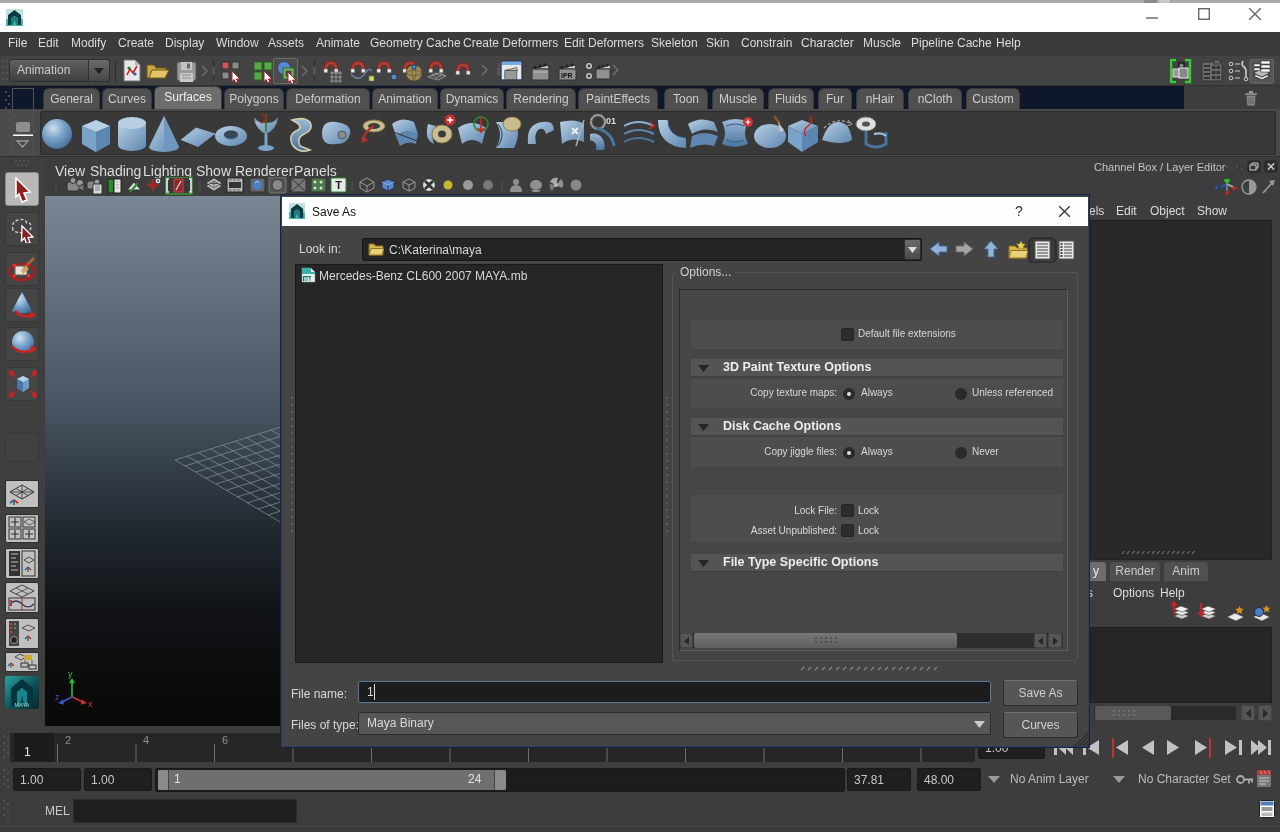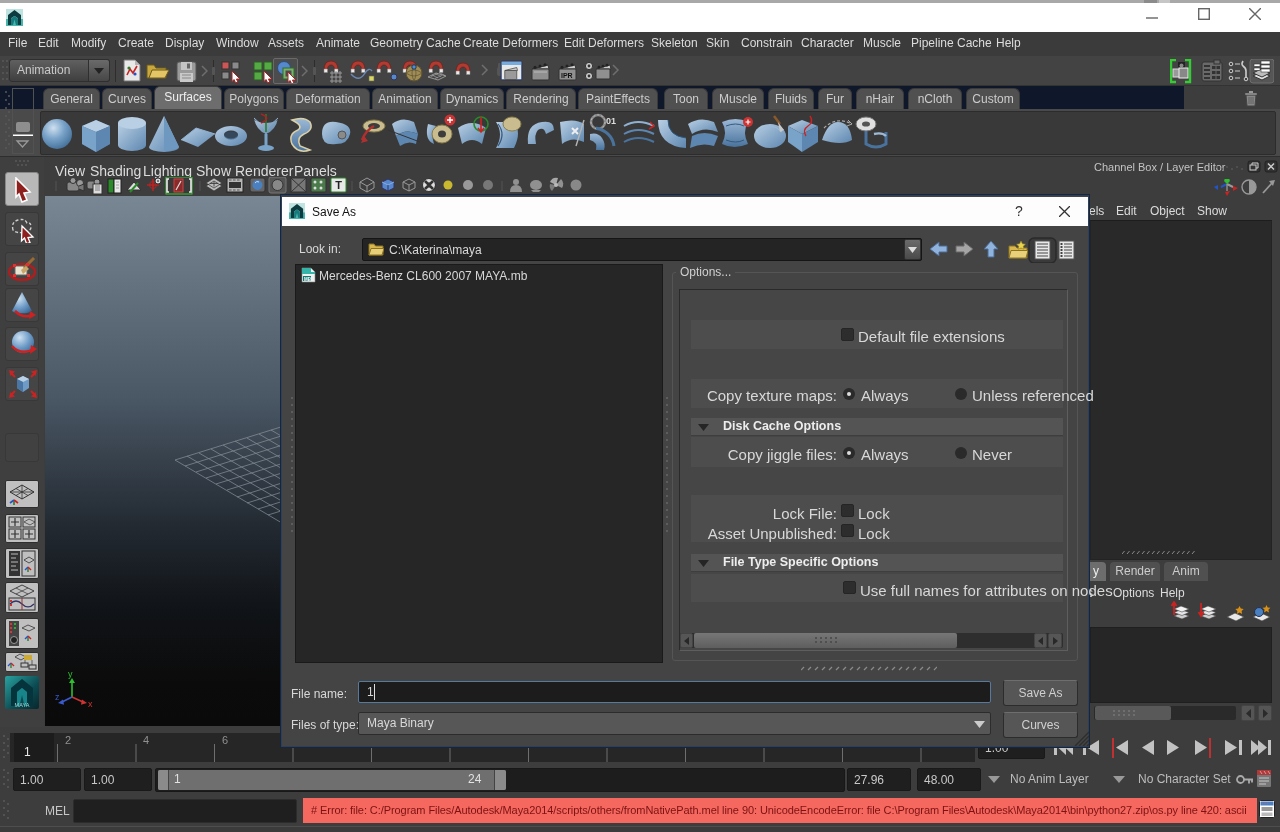--- a/index.html
+++ b/index.html
@@ -31,21 +31,21 @@
 #timeruler{position:absolute;left:10px;top:6px;width:965px;height:29px;background:#262626}
 #rangerow{left:0;top:763px;width:1280px;height:31px;background:#3d3d3d}
 .field{position:absolute;background:#1f1f1f;border:1px solid #191919;border-radius:2px;color:#c8c8c8;font-size:12px;padding:4px 0 0 6px;height:23px}
 #melrow{left:0;top:794px;width:1280px;height:32px;background:#3d3d3d}
 #botstrip{left:0;top:826px;width:1280px;height:6px;background:#3b3b3b;border-top:1px solid #4e4e4e}
 
 #dlg{left:281px;top:195px;width:808px;height:552px;background:#444;border:1px solid #2b405c;box-shadow:0 0 0 1px #1a2536}
 #dlgtitle{position:absolute;left:0;top:1px;width:806px;height:29px;background:#fdfdfd;color:#111;font-size:12px}
 .dtxt{color:#d8d8d8;font-size:12px}
 .hdr{position:absolute;left:11px;width:372px;height:18px;background:#545454;color:#ededed;font-size:12.5px;font-weight:bold;border-bottom:1px solid #3e3e3e}
-.row{position:absolute;left:11px;width:372px;background:#4d4d4d;color:#d8d8d8;font-size:15px;white-space:nowrap}
+.row{position:absolute;left:11px;width:372px;background:#4d4d4d;color:#d8d8d8;font-size:10px;white-space:nowrap}
 .cb{position:absolute;width:13px;height:13px;background:#2d2d2d;border:1px solid #252525;border-radius:2px}
 .rad{position:absolute;width:12px;height:12px;background:#2a2a2a;border-radius:50%}
 .btn{position:absolute;width:75px;height:26px;background:#565656;border:1px solid #2c2c2c;border-top-color:#6e6e6e;border-radius:3px;color:#d0d0d0;font-size:12px;text-align:center;line-height:24px}
 </style></head>
 <body>
 <div id="stage">
 
 <div class="abs" id="topstrip">
       <div class="abs" style="left:1144px;top:0;width:13px;height:3px;background:#8b8b8b"></div>
       <div class="abs" style="left:1159px;top:0;width:11px;height:3px;background:#c6c6c6"></div>
@@ -1010,21 +1010,21 @@
         </g>
       </svg>
   <div class="field" style="left:13px;top:5px;width:68px">1.00</div>
   <div class="field" style="left:84px;top:5px;width:68px">1.00</div>
   <div class="abs" style="left:155px;top:5px;width:690px;height:24px;background:#1d1d1d;border:1px solid #181818;border-radius:2px"></div>
   <div class="abs" style="left:158px;top:7px;width:348px;height:20px;background:#6f6f6f;border-radius:2px"></div>
   <div class="abs" style="left:158px;top:7px;width:11px;height:20px;background:#8b8b8b;border-radius:2px 0 0 2px;border-right:1px solid #444"></div>
   <div class="abs" style="left:494px;top:7px;width:12px;height:20px;background:#8b8b8b;border-radius:0 2px 2px 0;border-left:1px solid #444"></div>
   <div class="abs" style="left:174px;top:9px;color:#e2e2e2;font-size:12px">1</div>
   <div class="abs" style="left:468px;top:9px;color:#e2e2e2;font-size:12px">24</div>
-  <div class="field" style="left:847px;top:5px;width:64px">27.96</div>
+  <div class="field" style="left:847px;top:5px;width:64px">37.81</div>
   <div class="field" style="left:917px;top:5px;width:64px">48.00</div>
   <svg class="abs" style="left:988px;top:13px" width="12" height="7">
         <path d="M0 0 L12 0 L6 7 Z" fill="#999"></path>
       </svg>
   <div class="abs" style="left:1010px;top:9px;font-size:12px;color:#bdbdbd">No Anim Layer</div>
   <svg class="abs" style="left:1113px;top:13px" width="12" height="7">
         <path d="M0 0 L12 0 L6 7 Z" fill="#999"></path>
       </svg>
   <div class="abs" style="left:1138px;top:9px;font-size:12px;color:#bdbdbd">No Character Set</div>
   <svg class="abs" style="left:1236px;top:11px" width="18" height="11" viewBox="0 0 18 11">
@@ -1044,21 +1044,20 @@
           <circle cx="2" cy="3" r="1"></circle>
           <circle cx="6" cy="6" r="1"></circle>
           <circle cx="2" cy="10" r="1"></circle>
           <circle cx="6" cy="13" r="1"></circle>
           <circle cx="2" cy="17" r="1"></circle>
           <circle cx="6" cy="20" r="1"></circle>
         </g>
       </svg>
   <div class="abs" style="left:45px;top:10px;font-size:12px;color:#c8c8c8">MEL</div>
   <div class="abs" style="left:73px;top:5px;width:224px;height:24px;background:#1f1f1f;border:1px solid #2c2c2c;border-radius:2px"></div>
-  <div class="abs" style="left:303px;top:4px;width:954px;height:25px;background:#f4685f;color:#7c1212;font-size:11px;padding:6px 0 0 8px;white-space:nowrap;overflow:hidden;letter-spacing:-0.07px"># Error: file: C:/Program Files/Autodesk/Maya2014/scripts/others/fromNativePath.mel line 90: UnicodeEncodeError: file C:\Program Files\Autodesk\Maya2014\bin\python27.zip\os.py line 420: ascii</div>
   <svg class="abs" style="left:1259px;top:6px" width="16" height="18" viewBox="0 0 16 18">
         <rect x="0.5" y="0.5" width="15" height="17" rx="1" fill="#fff" stroke="#222"></rect>
         <rect x="1.5" y="1.5" width="13" height="4" fill="#4a7fc0"></rect>
         <g fill="#77a">
           <circle cx="3.5" cy="3.5" r="0.9"></circle>
           <circle cx="6" cy="3.5" r="0.9"></circle>
           <circle cx="8.5" cy="3.5" r="0.9"></circle>
         </g>
         <rect x="2.5" y="7" width="11" height="4" fill="#999"></rect>
         <rect x="2.5" y="12.5" width="11" height="3.5" fill="#bbb"></rect>
@@ -1178,20 +1177,26 @@
           <circle cx="2" cy="135" r="1"></circle>
         </g>
       </svg>
 
   <div class="abs" style="left:390px;top:76px;width:406px;height:389px;border:1px solid #555;border-radius:3px"></div>
   <div class="abs" style="left:394px;top:69px;background:#444;padding:0 4px;color:#cfcfcf;font-size:12px">Options...</div>
   <div class="abs" style="left:397px;top:93px;width:389px;height:362px;background:#464646;border:1px solid #2a2a2a;border-right-color:#5e5e5e;border-bottom-color:#5e5e5e"></div>
   <div class="row" style="left:409px;top:124px;height:29px">
         <div class="cb" style="left:150px;top:8px"></div>
         <span style="position:absolute;left:167px;top:8px">Default file extensions</span>
+      </div>
+  <div class="hdr" style="left:409px;top:163px">
+        <svg class="abs" style="left:7px;top:6px" width="11" height="7">
+          <path d="M0 0 L11 0 L5.5 7 Z" fill="#252525"></path>
+        </svg>
+        <span style="position:absolute;left:32px;top:1px">3D Paint Texture Options</span>
       </div>
   <div class="row" style="left:409px;top:183px;height:29px">
     <span style="position:absolute;right:226px;top:8px">Copy texture maps:</span>
     <div class="rad" style="left:152px;top:9px">
           <div style="position:absolute;left:4px;top:4px;width:4px;height:4px;border-radius:50%;background:#ddd"></div>
         </div>
     <span style="position:absolute;left:170px;top:8px">Always</span>
     <div class="rad" style="left:264px;top:9px"></div>
     <span style="position:absolute;left:281px;top:8px">Unless referenced</span>
   </div>
@@ -1217,24 +1222,20 @@
     <span style="position:absolute;right:226px;top:30px">Asset Unpublished:</span>
     <div class="cb" style="left:150px;top:29px"></div>
         <span style="position:absolute;left:167px;top:30px">Lock</span>
   </div>
   <div class="hdr" style="left:409px;top:358px">
         <svg class="abs" style="left:7px;top:6px" width="11" height="7">
           <path d="M0 0 L11 0 L5.5 7 Z" fill="#252525"></path>
         </svg>
         <span style="position:absolute;left:32px;top:1px">File Type Specific Options</span>
       </div>
-  <div class="row" style="left:409px;top:378px;height:28px">
-        <div class="cb" style="left:152px;top:7px"></div>
-        <span style="position:absolute;left:169px;top:8px">Use full names for attributes on nodes</span>
-      </div>
 
   <div class="abs" style="left:398px;top:437px;width:383px;height:15px;background:#2e2e2e;border-radius:2px"></div>
   <div class="abs" style="left:398px;top:437px;width:13px;height:15px;background:#565656;border:1px solid #444;border-radius:2px"></div>
   <svg class="abs" style="left:401px;top:441px" width="7" height="8">
         <path d="M6 0 L1 4 L6 8" fill="#282828"></path>
       </svg>
   <div class="abs" style="left:412px;top:437px;width:263px;height:15px;background:linear-gradient(#777,#5e5e5e);border-radius:2px"></div>
   <svg class="abs" style="left:532px;top:440px" width="26" height="9">
         <g fill="#474747">
           <circle cx="2" cy="2" r="1"></circle>

